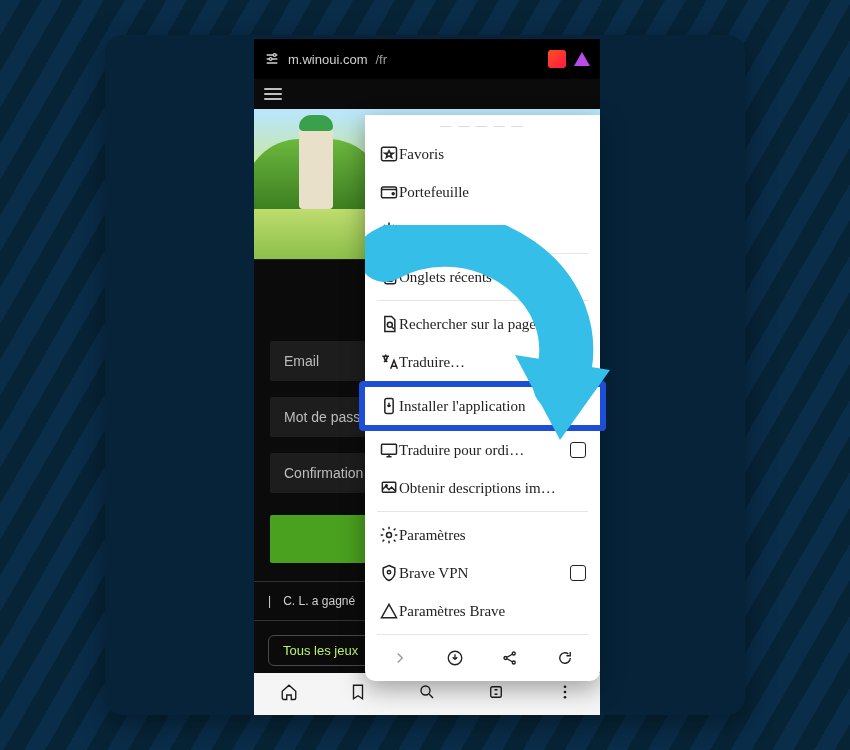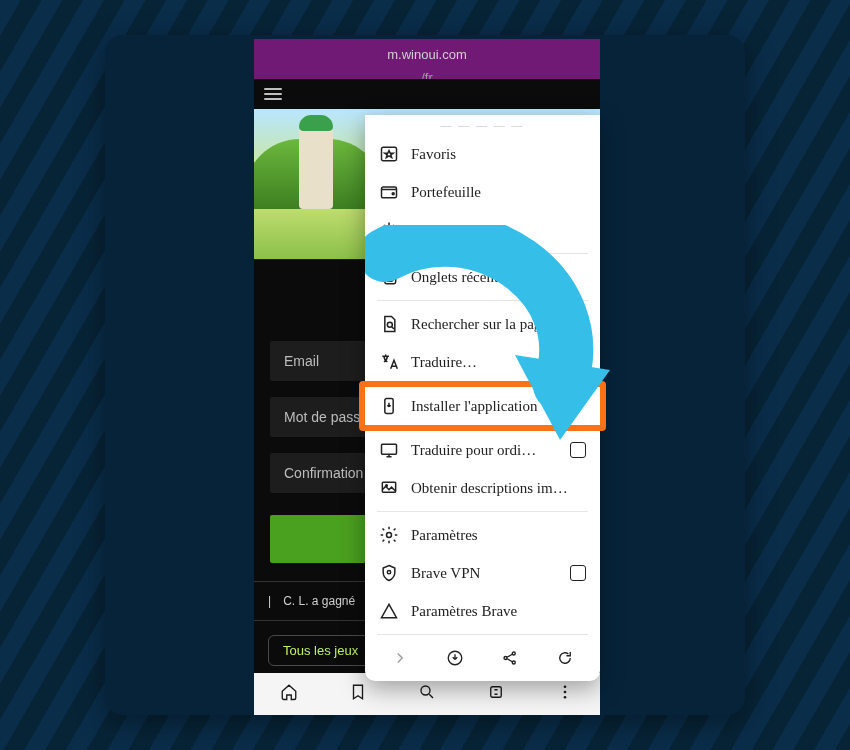--- a/index.html
+++ b/index.html
@@ -1,19 +1,19 @@
 <!DOCTYPE html>
 <html><head>
 <meta charset="utf-8">
 <style>
   html,body{margin:0;padding:0;width:850px;height:750px;background:#062138;font-family:'Comic Sans MS','Segoe Script','Marker Felt',cursive;overflow:hidden;}
   .bg-stripes{position:absolute;inset:0;background:repeating-linear-gradient(120deg,#0a2d4a 0 18px,#072437 18px 36px);}
   .card{position:absolute;left:105px;top:35px;width:640px;height:680px;background:#06233a;border-radius:18px;box-shadow:0 8px 30px rgba(0,0,0,.4);overflow:hidden;}
   .phone{position:absolute;left:149px;top:4px;width:346px;height:676px;background:#fff;display:flex;flex-direction:column;}
-  .addr-bar{height:40px;background:#701a75;display:flex;align-items:center;padding:0 10px;gap:8px;color:#cfcfcf;font-family:Arial,Helvetica,sans-serif;font-size:13px;flex-direction:column;}
+  .addr-bar{height:40px;background:#000000;display:flex;align-items:center;padding:0 10px;gap:8px;color:#cfcfcf;font-family:Arial,Helvetica,sans-serif;font-size:13px;}
   .addr-bar .url-dim{color:#9e9e9e;}
   .addr-bar .tune{width:16px;height:16px;color:#cfcfcf;}
   .addr-right{margin-left:auto;display:flex;gap:8px;align-items:center;}
   .brave-lion{width:18px;height:18px;background:linear-gradient(135deg,#ff4f1f,#ff1744);border-radius:3px;}
   .tri{width:0;height:0;border-left:8px solid transparent;border-right:8px solid transparent;border-bottom:14px solid #b94be8;}
   .site{position:relative;flex:1;background:#0b0b0b;overflow:hidden;font-family:Arial,Helvetica,sans-serif;}
   .topnav{height:30px;display:flex;align-items:center;padding:0 10px;}
   .burger{width:18px;display:flex;flex-direction:column;gap:3px;}
   .burger span{display:block;height:2px;background:#bfbfbf;border-radius:1px;}
   .banner{height:150px;background:linear-gradient(#b9e6ff 0%, #cfe77b 55%, #8cc04a 100%);position:relative;overflow:hidden;}
@@ -27,25 +27,25 @@
   .step1 .lab{font-size:10px;letter-spacing:1px;}
   .field{margin:16px 16px 0;padding:12px 14px;background:#1d1d1d;color:#bcbcbc;font-size:14px;border-radius:2px;}
   .cta{margin:22px 16px 0;padding:16px;background:#4aa01f;color:#fff;text-align:center;font-size:14px;border-radius:2px;}
   .ticker{margin:18px 0 0;padding:12px 14px;color:#d0d0d0;font-size:12px;border-top:1px solid #333;border-bottom:1px solid #333;display:flex;gap:12px;}
   .chipbar{margin:14px 14px 0;}
   .chip{display:inline-block;border:1px solid #4a4a4a;color:#bef264;border-radius:6px;padding:7px 14px;font-size:13px;}
   .bottomnav{height:42px;background:#f5f5f5;display:flex;align-items:center;justify-content:space-around;color:#1b1b1b;}
   .bottomnav svg{width:18px;height:18px;}
   
   .menu{position:absolute;right:145px;top:80px;width:235px;background:#fff;border-radius:0 0 10px 10px;box-shadow:0 8px 24px rgba(0,0,0,.35);padding:4px 0 8px;font-family:'Comic Sans MS','Segoe Script',cursive;color:#222;}
-  .mrow{display:flex;align-items:center;gap:12px;padding:9px 14px;font-size:15px;position:relative;white-space:nowrap;overflow:hidden;text-overflow:ellipsis;}
+  .mrow{display:flex;align-items:center;gap:0;padding:9px 14px;font-size:15px;position:relative;white-space:nowrap;overflow:hidden;text-overflow:ellipsis;}
   .mrow .chk{margin-left:auto;width:14px;height:14px;border:1.6px solid #222;border-radius:3px;flex-shrink:0;}
   .sep{height:1px;background:#e5e5e5;margin:4px 12px;}
   .cut{color:#bdbdbd;text-align:center;padding:0 0 4px;letter-spacing:2px;font-size:11px;}
-  .highlight{border:6px solid #f97316;border-radius:4px;margin:0 -6px;background:#fff;}
+  .highlight{border:6px solid #1d4ed8;border-radius:4px;margin:0 -6px;background:#fff;}
   .toolbar{display:flex;justify-content:space-around;align-items:center;padding:10px 8px 2px;}
   .toolbar svg{width:18px;height:18px;}
   .ico{width:20px;height:20px;color:#222;flex-shrink:0;}
   
   .arrow{position:absolute;left:260px;top:190px;width:260px;height:220px;pointer-events:none;}
 </style>
 </head>
 <body>
 
 <div class="bg-stripes"></div>

